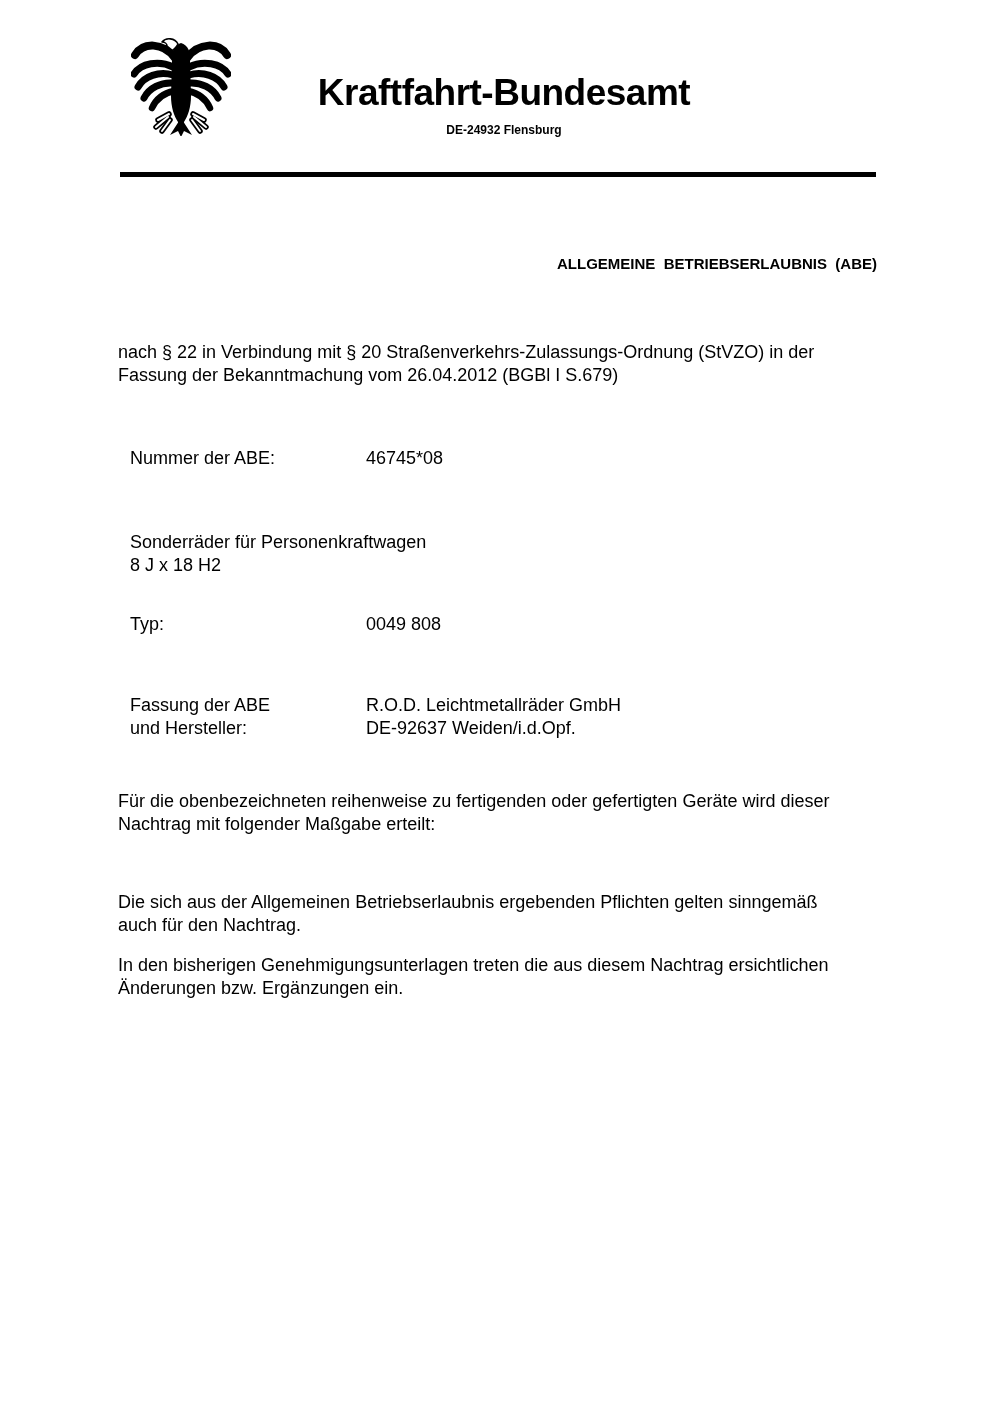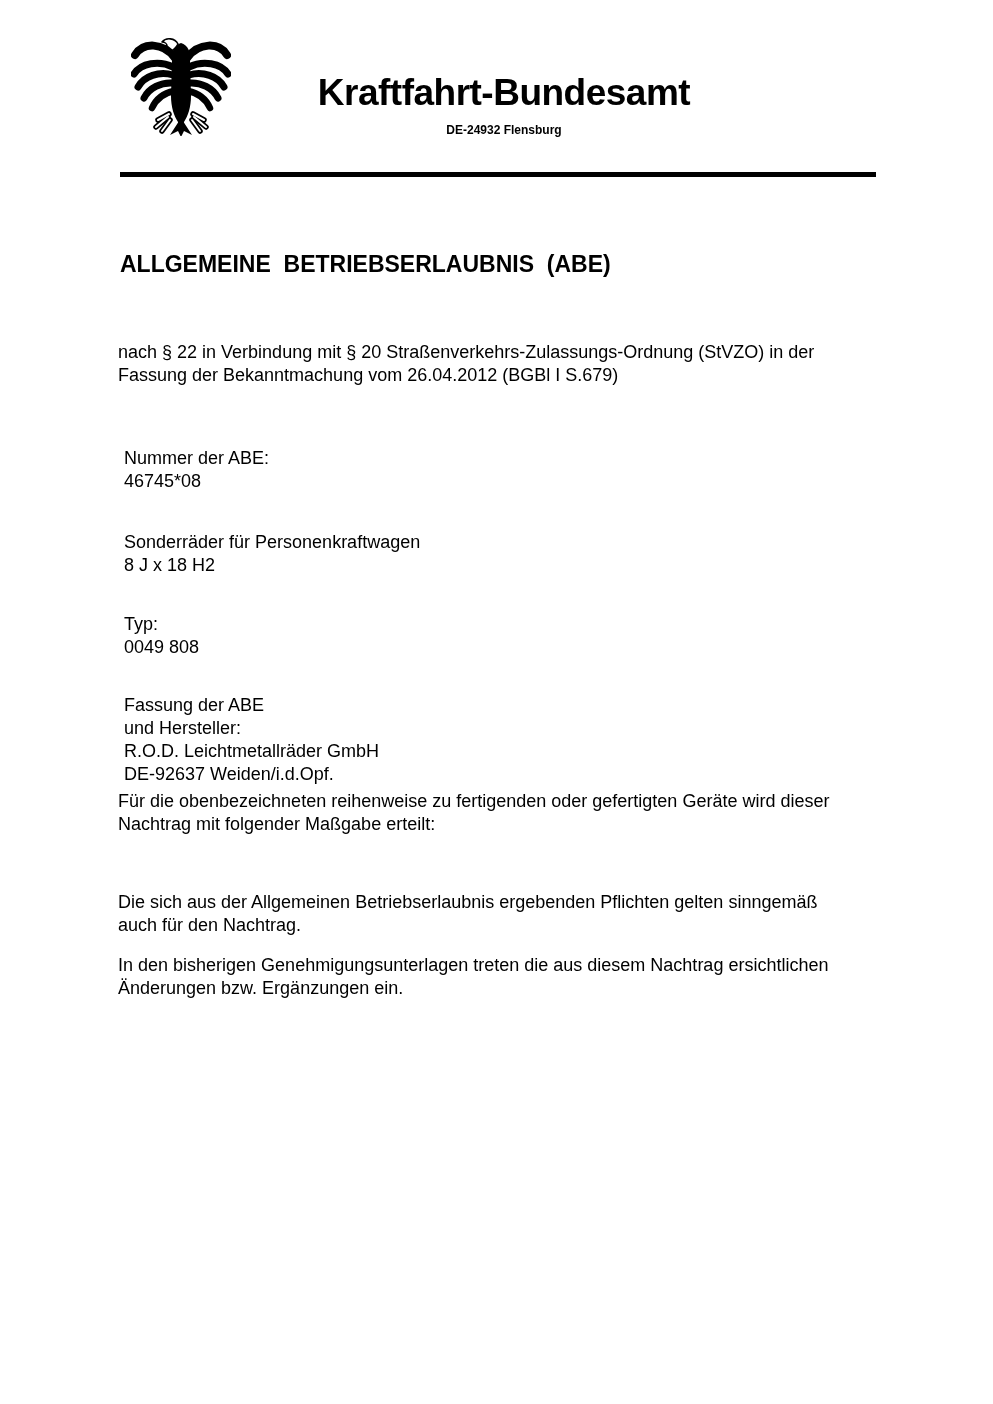--- a/index.html
+++ b/index.html
@@ -32,30 +32,30 @@
     font-weight: bold;
     line-height: 22px;
     margin-top: 6px;
     white-space: pre;
   }
 
   .rule { left: 120px; top: 172px; width: 756px; height: 5px; background: #000000; }
 
   .doc-title {
     left: 120px; top: 250px; width: 757px;
-    text-align: left;
-    font-size: 23px;
+    text-align: right;
+    font-size: 15px;
     font-weight: bold;
     line-height: 28px;
     white-space: pre;
   }
 
   .legal { left: 118px; top: 341px; }
 
-  .field-row { left: 124px; display: flex; flex-direction: column; }
+  .field-row { left: 130px; display: flex; }
   .field-label { width: 236px; flex: none; }
   .field-value { flex: none; }
 
   .row-nummer  { top: 447px; }
   .row-geraet  { top: 531px; }
   .row-typ     { top: 613px; }
   .row-inhaber { top: 694px; }
 
   .para { left: 118px; }
   .para-1 { top: 790px; }

